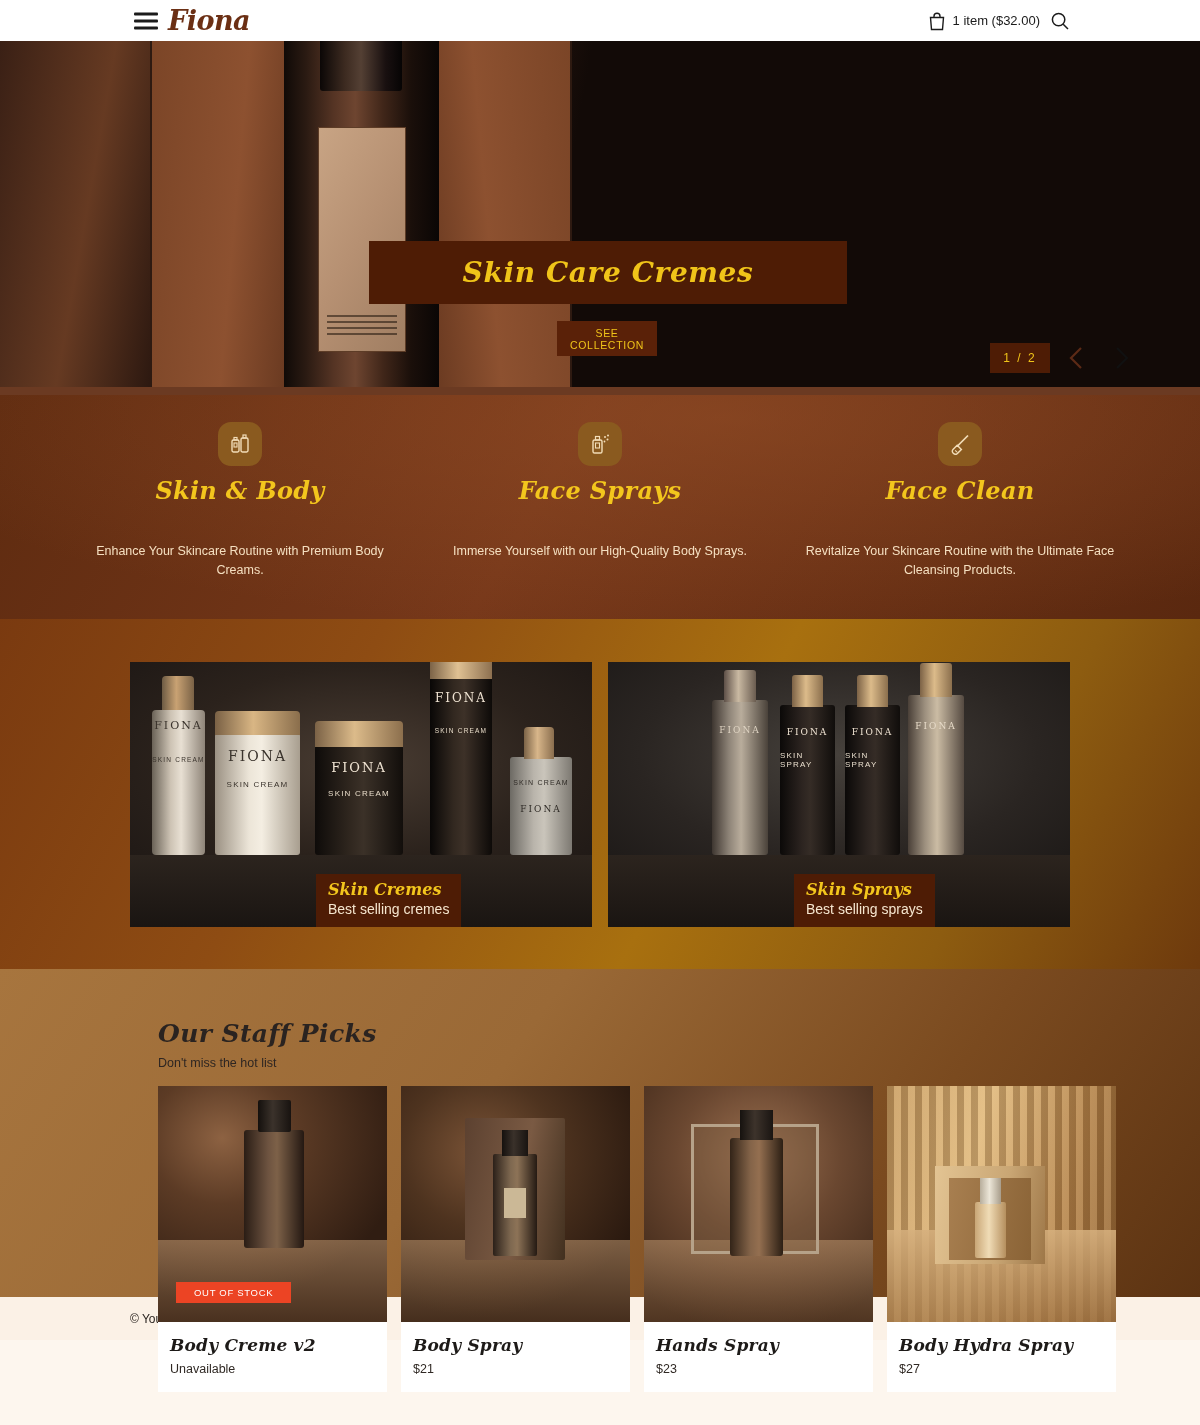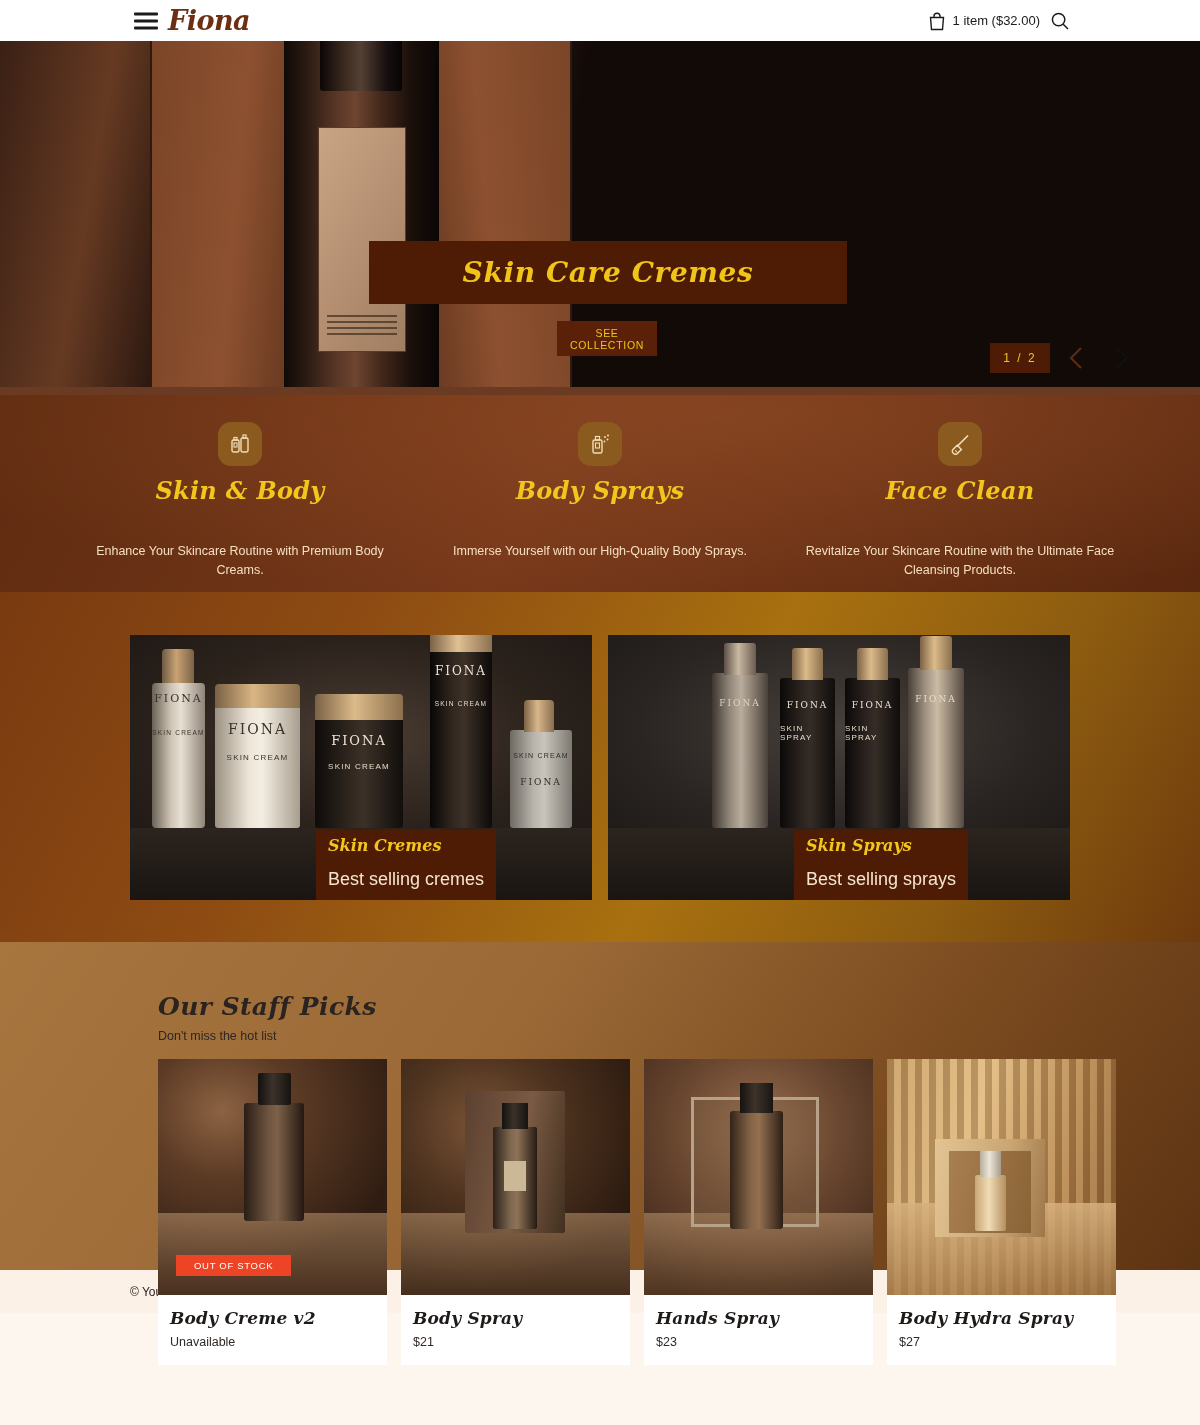--- a/index.html
+++ b/index.html
@@ -186,21 +186,21 @@
     letter-spacing: 2px;
   }
   .hero-arrow {
     width: 34px; height: 34px;
     display: flex; align-items: center; justify-content: center;
     cursor: pointer; background: none; border: none;
   }
 
   
   .features {
-    height: 197px;
+    height: 224px;
     background:
       radial-gradient(120% 160% at 60% 10%, rgba(150,80,40,.55) 0%, rgba(0,0,0,0) 60%),
       linear-gradient(120deg, #5e2b10 0%, #77381a 45%, #5a280f 100%);
     display: flex;
     padding: 27px 60px 0;
   }
   .feature {
     flex: 1;
     text-align: center;
     padding: 0 18px;
@@ -275,21 +275,21 @@
     padding: 6px 12px 10px;
     min-width: 110px;
   }
   .coll-badge-title {
     font-family: "DejaVu Serif", serif;
     font-style: italic; font-weight: 700;
     font-size: 16px; color: #f3c61d;
     white-space: nowrap;
   }
   .coll-badge-sub {
-    font-size: 18px; color: #f6e6cf; margin-top: 14px;
+    font-size: 14px; color: #f6e6cf; margin-top: 2px;
     white-space: nowrap;
   }
 
   
   .picks {
     height: 328px;
     background: linear-gradient(125deg, #a7753e 0%, #9a6936 40%, #7a4a1f 72%, #5c3312 100%);
     padding: 50px 0 0 158px;
     position: relative;
   }
@@ -465,21 +465,21 @@
       <svg width="24" height="24" viewBox="0 0 24 24">
         <rect x="5" y="8" width="9" height="13" rx="1.6" fill="none" stroke="#f2ddb8" stroke-width="1.4"></rect>
         <rect x="7.5" y="4.5" width="4" height="3.5" fill="none" stroke="#f2ddb8" stroke-width="1.2"></rect>
         <rect x="7.5" y="11" width="4" height="5" fill="none" stroke="#f2ddb8" stroke-width="1.1"></rect>
         <circle cx="17" cy="5" r="1" fill="#f2ddb8"></circle>
         <circle cx="20" cy="3.5" r="1" fill="#f2ddb8"></circle>
         <circle cx="19.5" cy="7.5" r="1" fill="#f2ddb8"></circle>
         <circle cx="16.5" cy="9.5" r="0.9" fill="#f2ddb8"></circle>
       </svg>
     </div>
-    <div class="feature-title">Body Sprays</div>
+    <div class="feature-title">Face Sprays</div>
     <div class="feature-desc">Immerse Yourself with our High-Quality Body Sprays.</div>
   </div>
 
   <div class="feature">
     <div class="feature-icon">
       <svg width="24" height="24" viewBox="0 0 24 24">
         <line x1="20" y1="3.5" x2="9" y2="14.5" stroke="#f2ddb8" stroke-width="1.7"></line>
         <path d="M9.2 13.2 L5 17.4 a3 3 0 0 0 4.2 4.2 L13.4 17.4 Z" fill="none" stroke="#f2ddb8" stroke-width="1.4"></path>
         <line x1="7.2" y1="18.4" x2="9" y2="20.2" stroke="#f2ddb8" stroke-width="1.1"></line>
       </svg>

